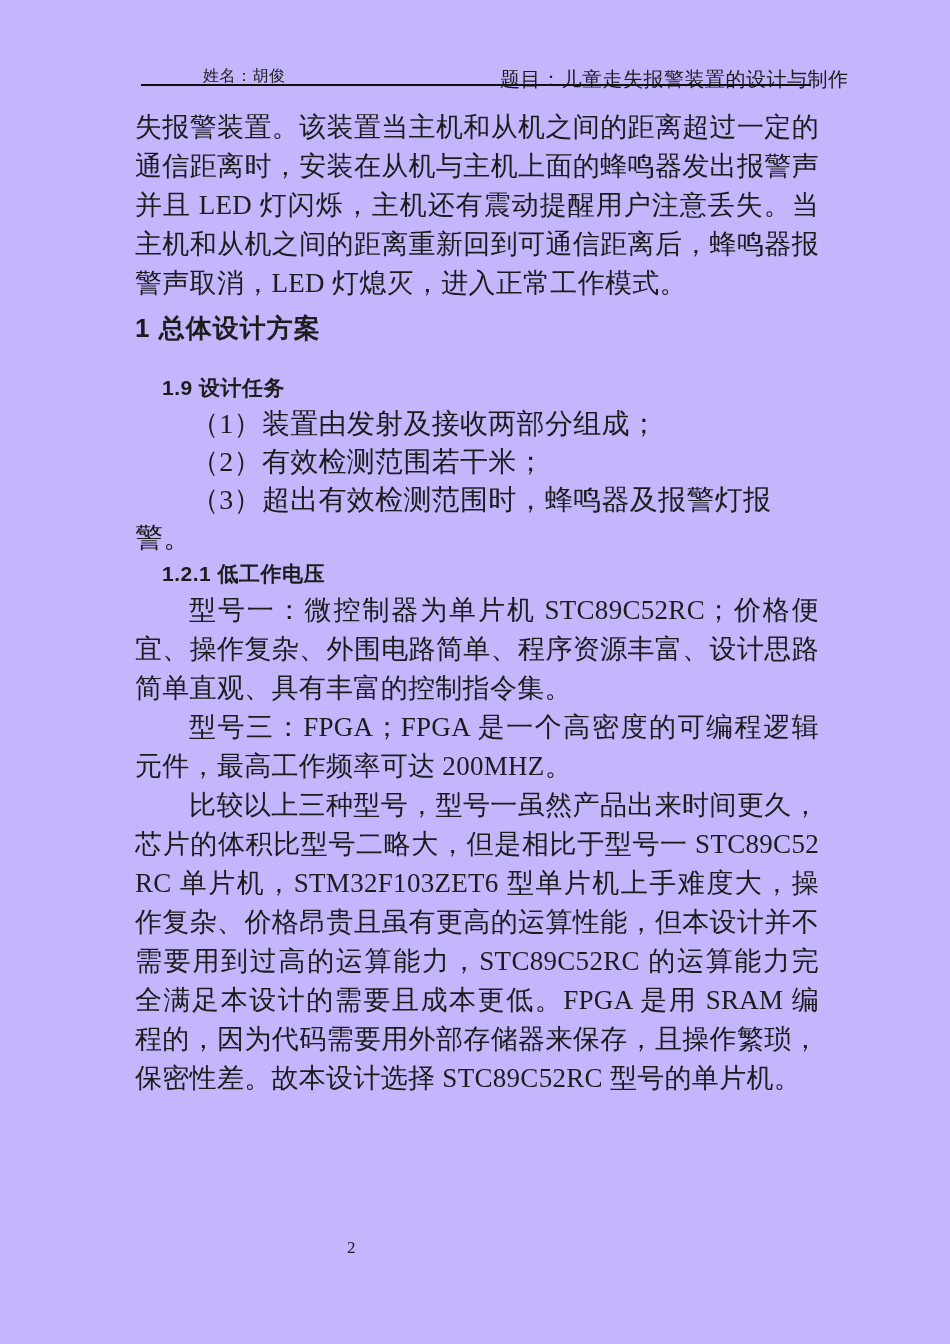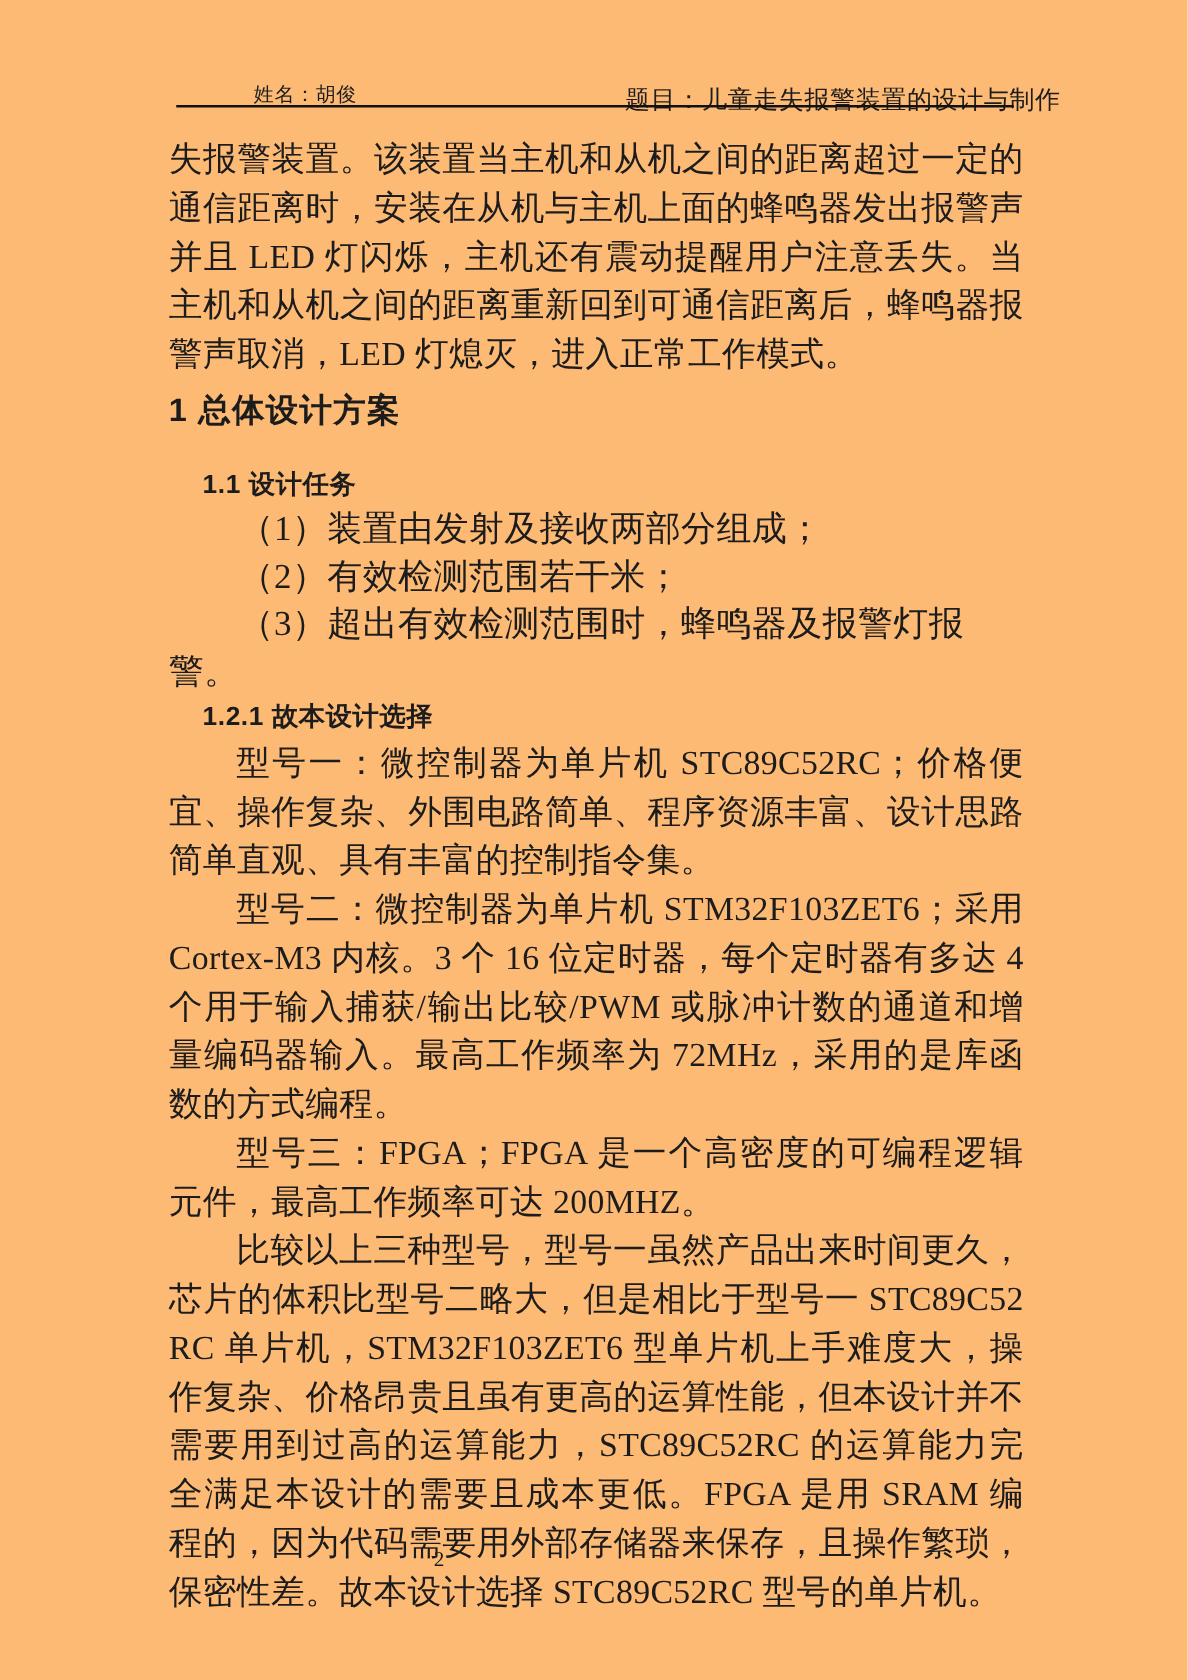--- a/index.html
+++ b/index.html
@@ -8,21 +8,21 @@
     width: 950px;
     height: 1344px;
     position: relative;
     font-family: "Liberation Serif", "DejaVu Serif", serif;
     color: #1c1c1c;
     overflow: hidden;
   }
   .page {
     position: absolute;
     inset: 0;
-    background: #fdba74;
+    background: #c4b5fd;
   }
   
   .hdr-name {
     position: absolute;
     left: 203px; top: 66px;
     font-size: 16px;
     letter-spacing: 0.5px;
     white-space: nowrap;
   }
   .hdr-title {
@@ -93,32 +93,31 @@
   <div class="hdr-name">姓名：胡俊</div>
   <div class="hdr-title">题目：儿童走失报警装置的设计与制作</div>
   <div class="hdr-rule"></div>
 
   <div class="content">
 
     <div class="para p1">失报警装置。该装置当主机和从机之间的距离超过一定的通信距离时，安装在从机与主机上面的蜂鸣器发出报警声并且 LED 灯闪烁，主机还有震动提醒用户注意丢失。当主机和从机之间的距离重新回到可通信距离后，蜂鸣器报警声取消，LED 灯熄灭，进入正常工作模式。</div>
 
     <div class="h1">1 总体设计方案</div>
 
-    <div class="h2 first">1.1 设计任务</div>
+    <div class="h2 first">1.9 设计任务</div>
 
     <div class="list-item">（1）装置由发射及接收两部分组成；</div>
     <div class="list-item">（2）有效检测范围若干米；</div>
     <div class="list-item">（3）超出有效检测范围时，蜂鸣器及报警灯报警。</div>
 
 
-    <div class="h2">1.2.1 故本设计选择</div>
+    <div class="h2">1.2.1 低工作电压</div>
 
     <div class="para indent">型号一：微控制器为单片机 STC89C52RC；价格便宜、操作复杂、外围电路简单、程序资源丰富、设计思路简单直观、具有丰富的控制指令集。</div>
 
-    <div class="para indent">型号二：微控制器为单片机 STM32F103ZET6；采用 Cortex-M3 内核。3 个 16 位定时器，每个定时器有多达 4 个用于输入捕获/输出比较/PWM 或脉冲计数的通道和增量编码器输入。最高工作频率为 72MHz，采用的是库函数的方式编程。</div>
 
     <div class="para indent">型号三：FPGA；FPGA 是一个高密度的可编程逻辑元件，最高工作频率可达 200MHZ。</div>
 
     <div class="para indent">比较以上三种型号，型号一虽然产品出来时间更久，芯片的体积比型号二略大，但是相比于型号一 STC89C52RC 单片机，STM32F103ZET6 型单片机上手难度大，操作复杂、价格昂贵且虽有更高的运算性能，但本设计并不需要用到过高的运算能力，STC89C52RC 的运算能力完全满足本设计的需要且成本更低。FPGA 是用 SRAM 编程的，因为代码需要用外部存储器来保存，且操作繁琐，保密性差。故本设计选择 STC89C52RC 型号的单片机。</div>
 
 
 
   </div>
 
   <div class="page-num">2</div>

